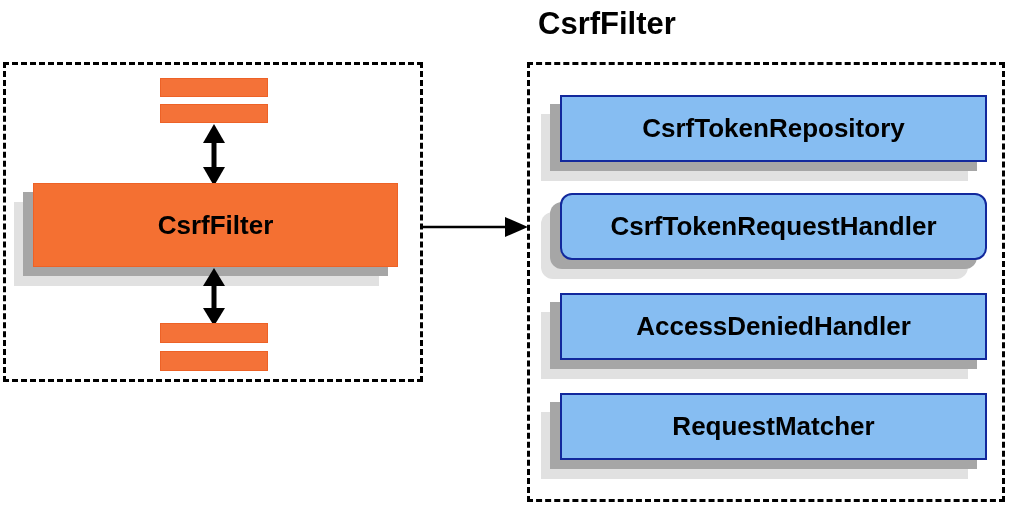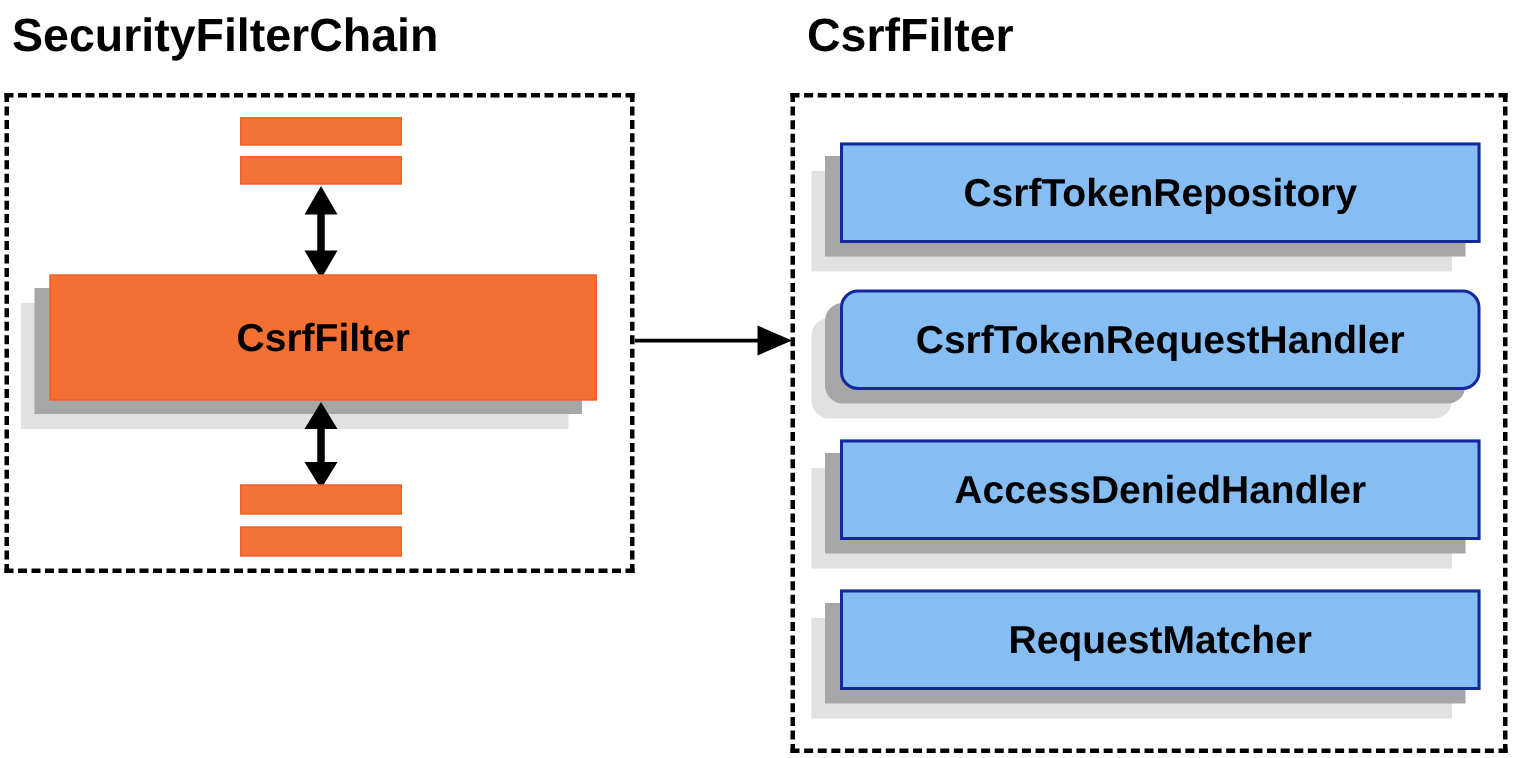--- a/index.html
+++ b/index.html
@@ -76,21 +76,20 @@
   .arrow-svg { position: absolute; display: block; }
   #v-arrow-1 { left: 194px; top: 59px;  }
   #v-arrow-2 { left: 194px; top: 203px; }
   #flow-arrow { left: 423px; top: 212px; }
 </style>
 </head>
 <body>
 
 <div class="canvas">
 
-  <div class="section-title" id="title-left">SecurityFilterChain</div>
 
   <div class="section-title" id="title-right">CsrfFilter</div>
 
   <div class="dashed-container" id="chain-container">
 
     <div class="mini-bar" id="bar-1"></div>
     <div class="mini-bar" id="bar-2"></div>
 
     <svg class="arrow-svg" id="v-arrow-1" width="28" height="62" viewBox="0 0 28 62">
       <line x1="14" y1="12" x2="14" y2="50" stroke="#000" stroke-width="5"></line>

